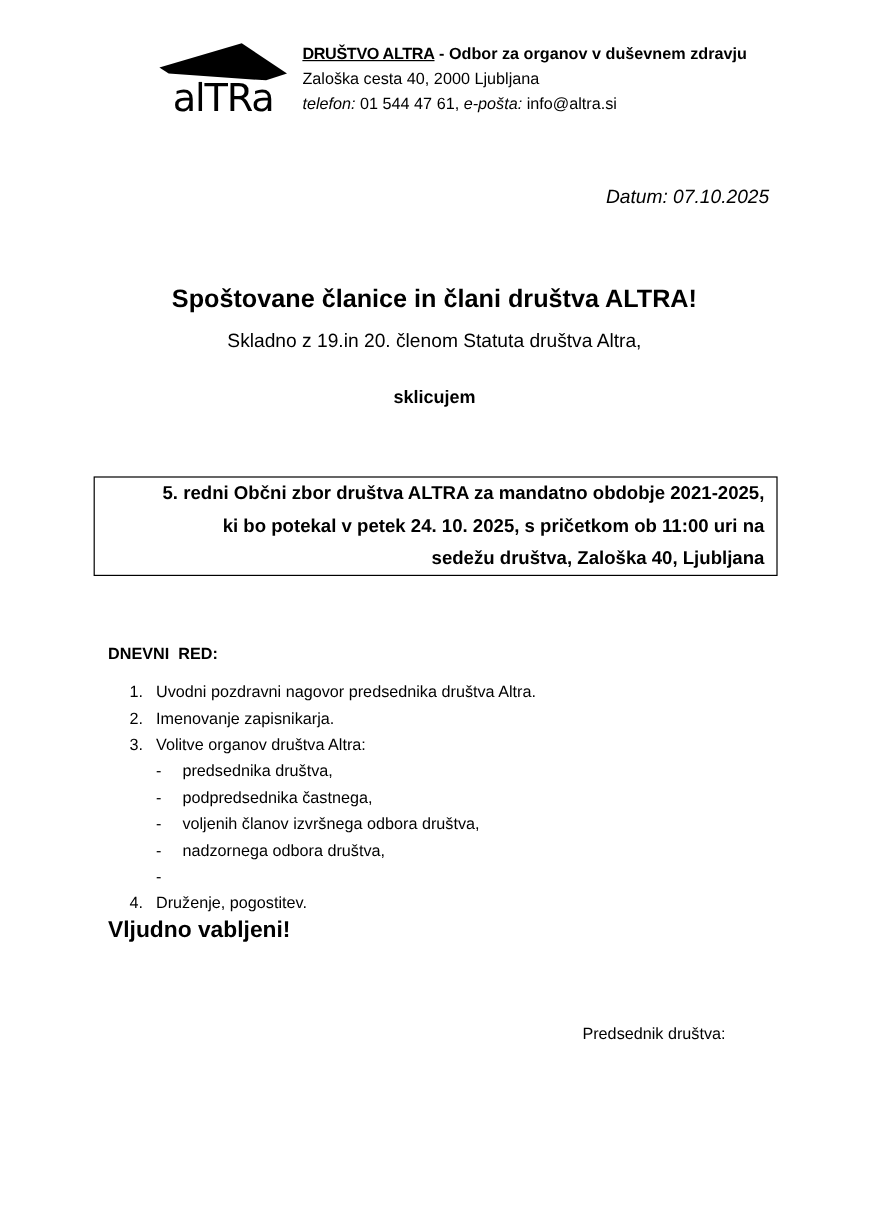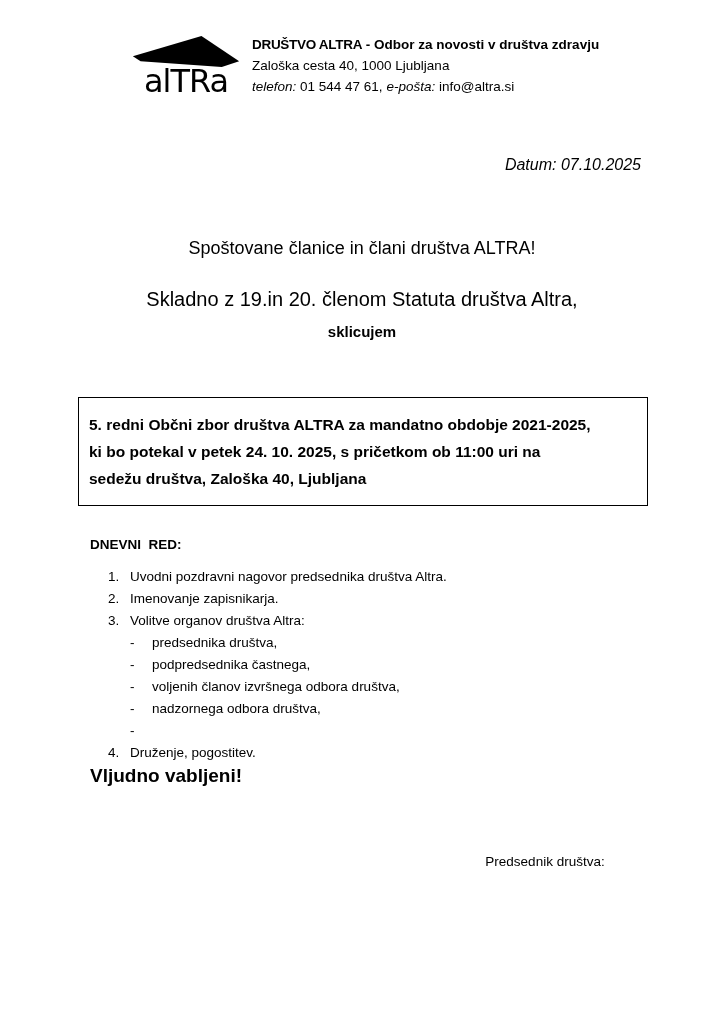--- a/index.html
+++ b/index.html
@@ -30,70 +30,70 @@
     height: 72px;
     flex: 0 0 auto;
   }
   .org-block {
     margin-left: 8px;
     padding-top: 4px;
     font-size: 13.5px;
     line-height: 21px;
   }
   .org-line1 { font-weight: bold; }
-  .org-name { font-weight: bold; letter-spacing: -0.3px; }
+  .org-name { font-weight: bold; letter-spacing: -0.3px; text-decoration: underline; }
   .italic { font-style: italic; }
 
   
   .date-line {
     position: absolute;
     top: 156px;
     right: 83px;
     font-size: 16px;
     font-style: italic;
   }
 
   
   .salutation {
     position: absolute;
     top: 238px;
     left: 0;
     width: 724px;
     text-align: center;
-    font-weight: normal;
-    font-size: 18px;
+    font-weight: bold;
+    font-size: 21px;
   }
   .intro {
     position: absolute;
-    top: 288px;
+    top: 276px;
     left: 0;
     width: 724px;
     text-align: center;
-    font-size: 20px;
+    font-size: 16px;
   }
   .convene {
     position: absolute;
     top: 323px;
     left: 0;
     width: 724px;
     text-align: center;
     font-size: 15px;
     font-weight: bold;
   }
 
   
   .notice-box {
     position: absolute;
     top: 397px;
     left: 78px;
     width: 570px;
     box-sizing: border-box;
     border: 1.5px solid #000000;
-    padding: 13px 10px;
-    text-align: left;
+    padding: 0 10px;
+    text-align: right;
     font-weight: bold;
     font-size: 15.5px;
     line-height: 27px;
   }
 
   
   .agenda-heading {
     position: absolute;
     top: 537px;
     left: 90px;
@@ -145,22 +145,22 @@
 <body>
 
 <div class="page">
 
   <div class="header">
     <svg class="logo" viewBox="0 0 120 74" aria-hidden="true">
       <polygon points="5,27 76,6 115,32 97,38 13,32" fill="#000000"></polygon>
       <text x="60" y="64" text-anchor="middle" font-family="DejaVu Sans, sans-serif" font-size="33" font-weight="400" letter-spacing="-1" fill="#000000">alTRa</text>
     </svg>
     <div class="org-block">
-      <div class="org-line1"><span class="org-name">DRUŠTVO ALTRA</span><span> - Odbor za novosti v društva zdravju</span></div>
-      <div>Zaloška cesta 40, 1000 Ljubljana</div>
+      <div class="org-line1"><span class="org-name">DRUŠTVO ALTRA</span><span> - Odbor za organov v duševnem zdravju</span></div>
+      <div>Zaloška cesta 40, 2000 Ljubljana</div>
       <div><span class="italic">telefon:</span><span> 01 544 47 61, </span><span class="italic">e-pošta:</span><span> info@altra.si</span></div>
     </div>
   </div>
 
   <div class="date-line">Datum: 07.10.2025</div>
 
   <div class="salutation">Spoštovane članice in člani društva ALTRA!</div>
   <div class="intro">Skladno z 19.in 20. členom Statuta društva Altra,</div>
   <div class="convene">sklicujem</div>
 

